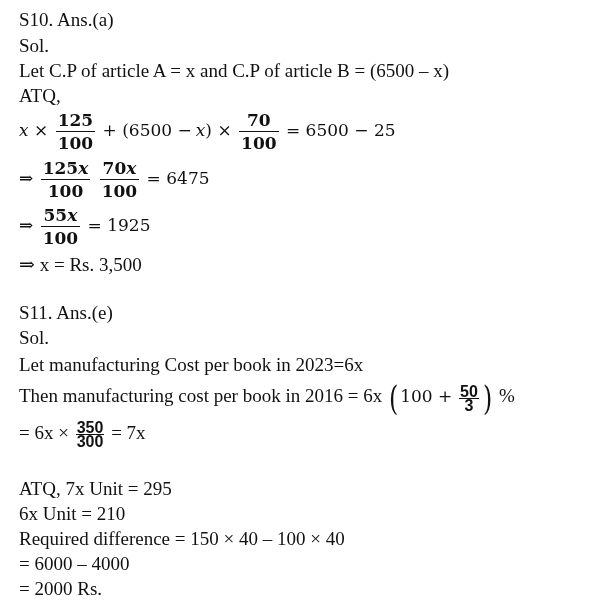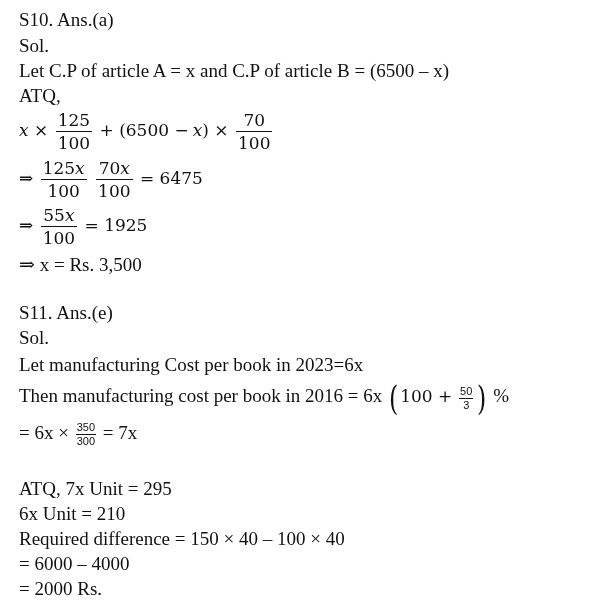--- a/index.html
+++ b/index.html
@@ -6,23 +6,23 @@
     body {
       width: 603px; height: 614px; position: relative; overflow: hidden;
       color: #111111;
       font-family: "Liberation Serif", "DejaVu Serif", serif;
       font-size: 19px;
     }
     .line { position: absolute; left: 19px; white-space: nowrap; line-height: 22px; }
     .math { font-family: "DejaVu Serif", "Liberation Serif", serif; font-size: 17px; }
     .mi { font-style: italic; }
     .frac { display: inline-block; vertical-align: middle; text-align: center; margin: 0 2px; }
-    .frac > span { display: block; line-height: 22px; padding: 0 2px; }
+    .frac > span { display: block; line-height: 22px; padding: 0 2px; font-weight: bold; }
     .frac .num { border-bottom: 1.3px solid #111; }
-    .frac.small { font-family: "Liberation Sans", sans-serif; font-size: 11px; }
+    .frac.small { font-family: "Liberation Sans", sans-serif; font-size: 16px; }
     .frac.small > span { line-height: 13px; padding: 0 1px; }
     .frac.small .num { border-bottom: 1px solid #111; }
     .paren { display: inline-block; font-size: 34px; line-height: 30px; vertical-align: middle; transform: scaleX(0.7); font-family: "DejaVu Serif", serif; font-weight: 200; }
   </style>
 </head>
 <body>
 
 <div>
   <div class="line" style="top:9px">S10. Ans.(a)</div>
   <div class="line" style="top:35px">Sol.</div>
@@ -35,20 +35,21 @@
     <span class="frac">
       <span class="num">125</span>
       <span class="den">100</span>
     </span>
     <span>+ (6500 −</span><span class="mi" style="margin-left:4px">x</span><span>)</span>
     <span>×</span>
     <span class="frac">
       <span class="num">70</span>
       <span class="den">100</span>
     </span>
+    <span>= 6500 − 25</span>
   </div>
 
   <div class="line math" style="top:157px">
     <span>⇒</span>
     <span class="frac">
       <span class="num"><span>125</span><span class="mi">x</span></span>
       <span class="den">100</span>
     </span>
     <span class="frac">
       <span class="num"><span>70</span><span class="mi">x</span></span>

